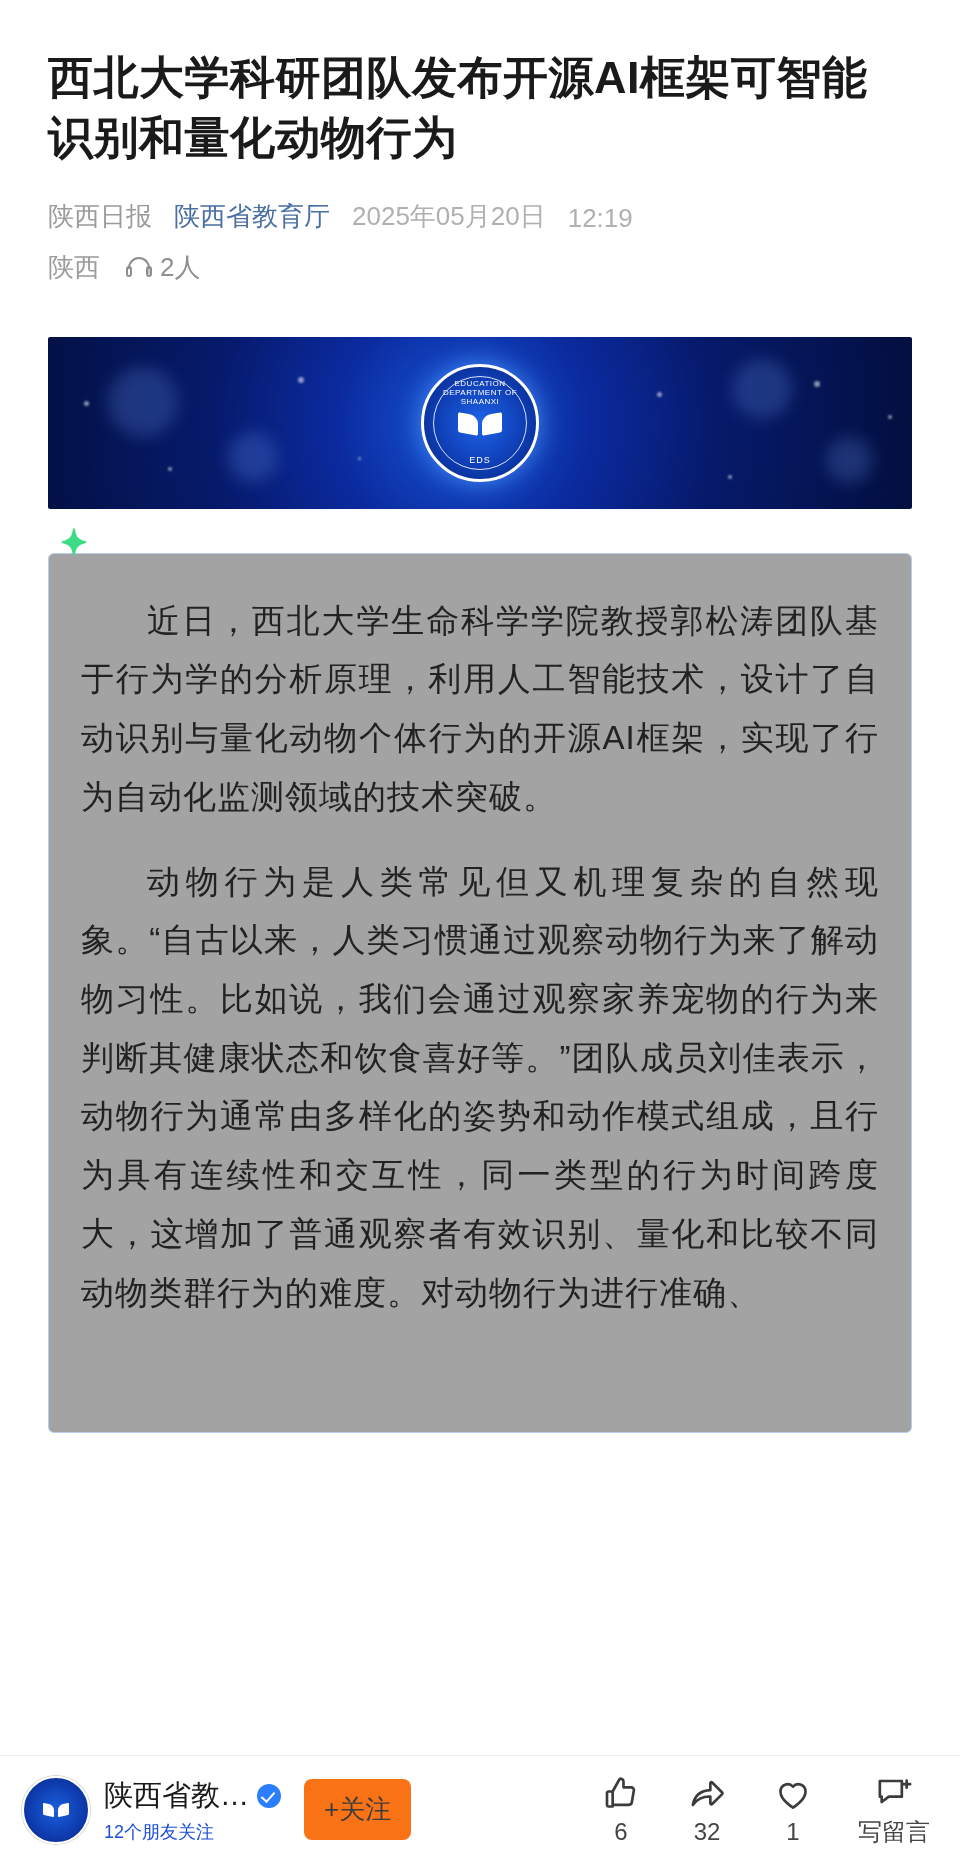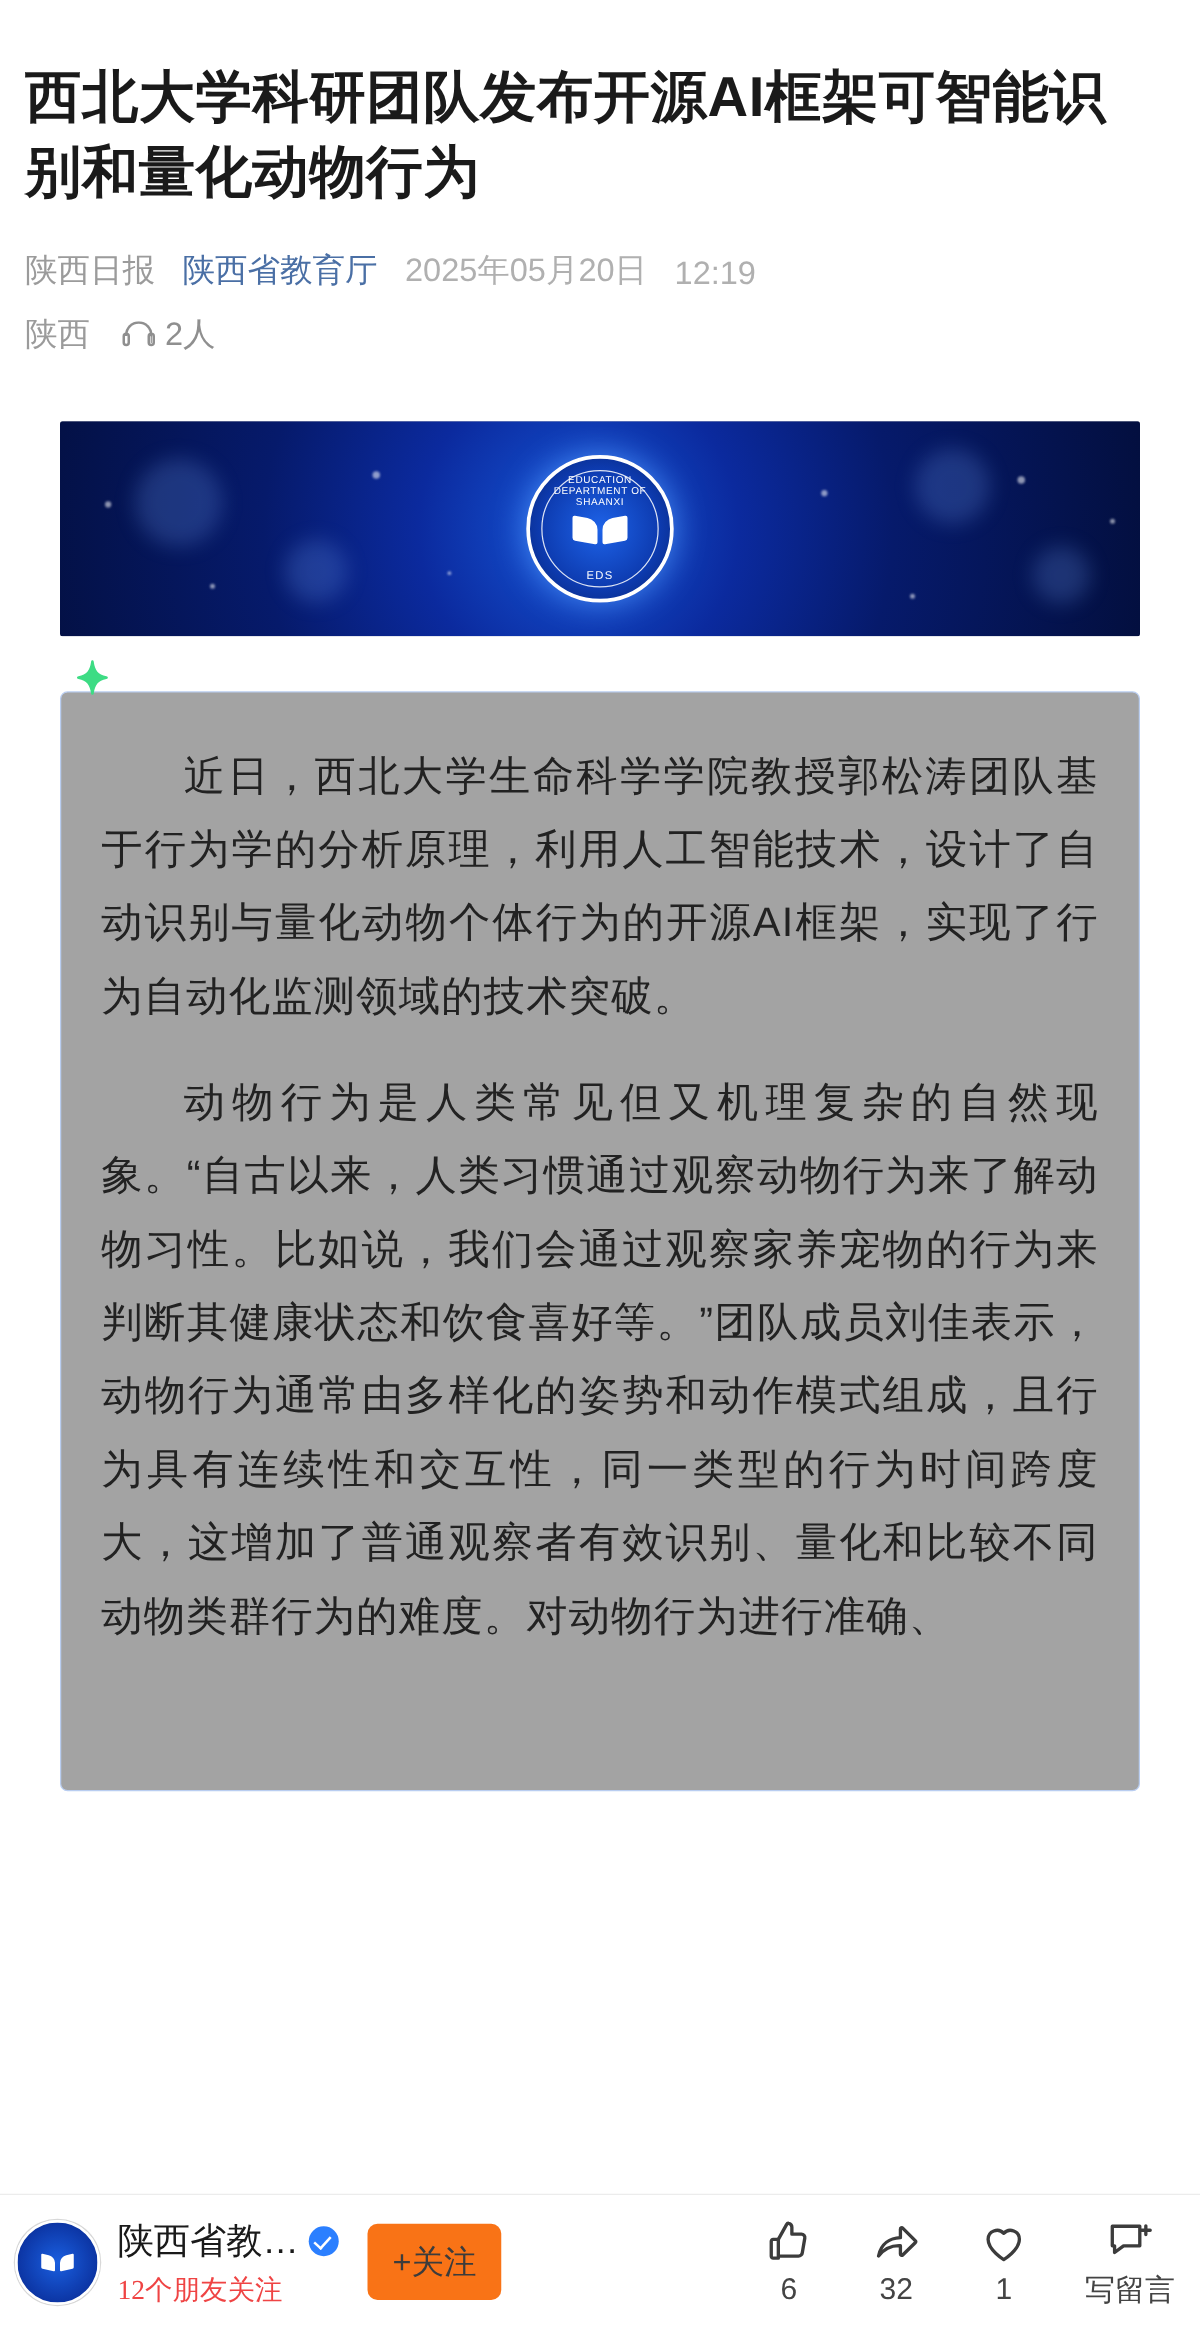--- a/index.html
+++ b/index.html
@@ -18,21 +18,21 @@
 
   .page {
     position: relative;
     width: 960px;
     height: 1863px;
     background: #ffffff;
   }
 
   
   .article-header {
-    padding: 48px 48px 0 20px;
+    padding: 48px 48px 0 48px;
   }
   .headline {
     font-size: 45px;
     line-height: 1.34;
     font-weight: 700;
     color: #1a1a1a;
     letter-spacing: 0.5px;
     margin: 0;
   }
 
@@ -223,21 +223,21 @@
   .bottom-bar {
     position: absolute;
     left: 0;
     bottom: 0;
     width: 960px;
     height: 108px;
     background: #ffffff;
     border-top: 1px solid #ececec;
     display: flex;
     align-items: center;
-    padding: 0 12px;
+    padding: 0 22px;
     box-sizing: border-box;
     gap: 0;
   }
   .bb-avatar {
     width: 64px; height: 64px;
     border-radius: 50%;
     background: radial-gradient(circle at 50% 50%, #1a5fe0 0%, #0c35a4 70%, #072470 100%);
     border: 2px solid #ffffff;
     box-shadow: 0 0 0 1px #d8d8d8;
     position: relative;
@@ -287,25 +287,24 @@
   .verified::after {
     content: "";
     position: absolute;
     left: 7px; top: 5px;
     width: 6px; height: 11px;
     border: solid #fff;
     border-width: 0 2.5px 2.5px 0;
     transform: rotate(42deg);
   }
   .bb-sub {
-    font-size: 22px;
-    color: #ef4444;
+    font-size: 18px;
+    color: #1d4ed8;
     margin-top: 4px;
     white-space: nowrap;
-    font-family: Liberation Serif, serif;
   }
   .follow-btn {
     margin-left: 10px;
     background: #f97316;
     color: #3c3c3c;
     font-size: 26px;
     border-radius: 8px;
     padding: 13px 20px;
     flex: 0 0 auto;
     white-space: nowrap;

